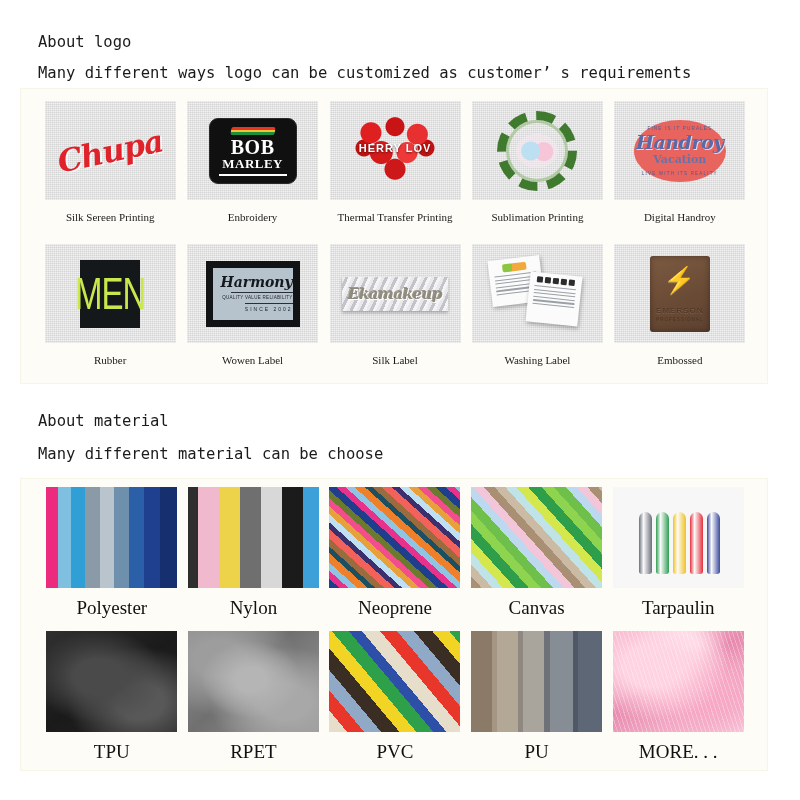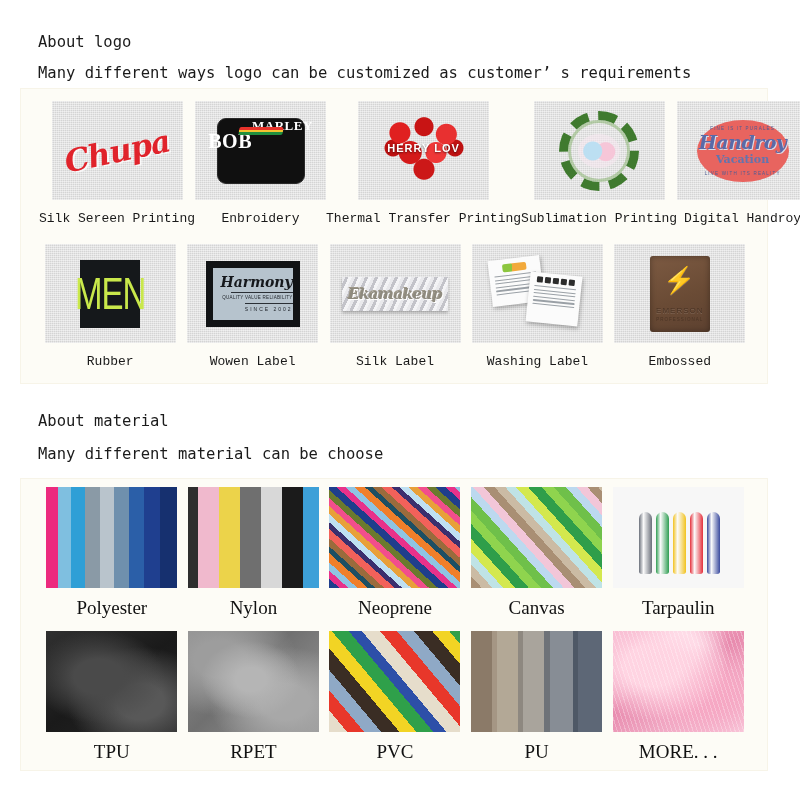--- a/index.html
+++ b/index.html
@@ -47,22 +47,22 @@
     background: #d6d6d6;
     position: relative; overflow: hidden;
   }
   .sw-mat {
     width: 131px; height: 101px;
     position: relative; overflow: hidden;
     background: #cfcfcf;
   }
   .cap-logo {
     margin-top: 11px;
-    font-family: Liberation Mono, monospace;
-    font-size: 13px;
+    font-family: Liberation Serif, serif;
+    font-size: 11px;
     color: #1a1a1a;
     text-align: left;
     white-space: nowrap;
   }
   .cap-mat {
     margin-top: 9px;
     font-family: "Liberation Serif", serif;
     font-size: 19px;
     color: #111111;
     text-align: center;
@@ -88,22 +88,22 @@
     text-shadow: 1.5px 1.5px 0 rgba(255,255,255,.75);
     letter-spacing: -1px;
   }
 
   
   .bm-patch {
     position: absolute; left: 50%; top: 50%;
     transform: translate(-50%,-50%);
     width: 88px; height: 66px; background: #101010;
     border-radius: 9px; border: 1.5px solid #2a2a2a;
-    display: flex; flex-direction: row;
-    justify-content: center;
+    display: flex; flex-direction: column;
+    align-items: center; justify-content: center;
   }
   .bm-flag {
     position: absolute; top: 8px; left: 50%;
     transform: translateX(-50%) skewX(-8deg);
     width: 44px; height: 8px;
     background: linear-gradient(180deg, #e8322a 0 33%, #f2c230 33% 66%, #1f8f3e 66% 100%);
     border-radius: 2px;
   }
   .bm-bob {
     margin-top: 12px;

